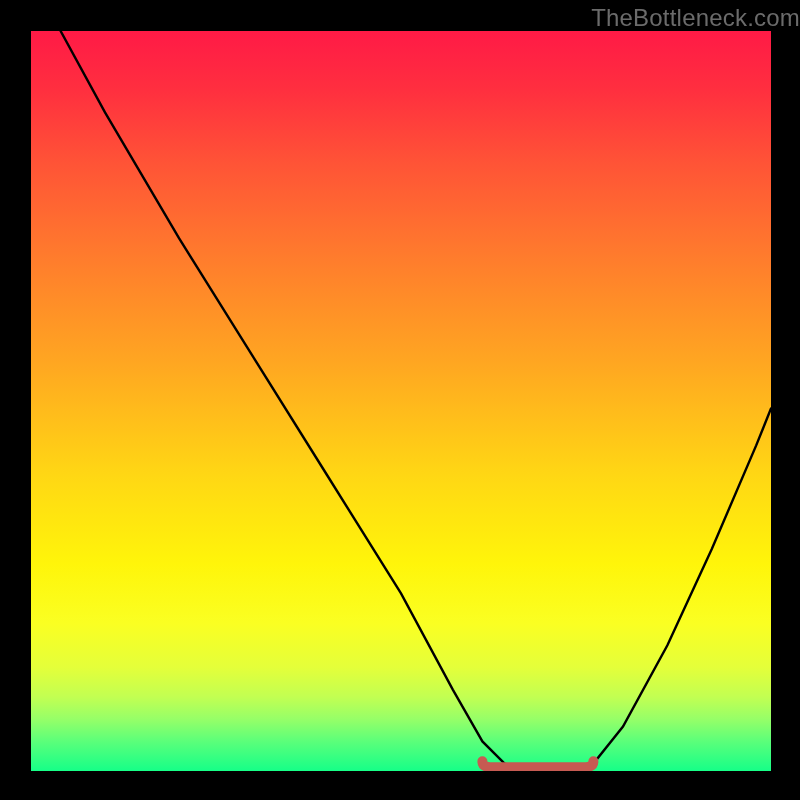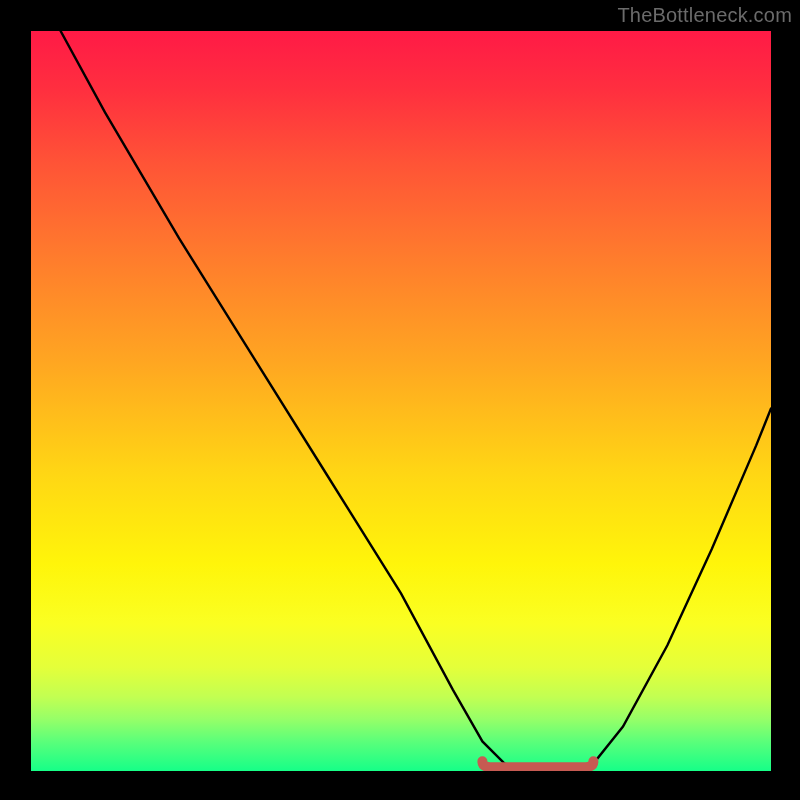--- a/index.html
+++ b/index.html
@@ -33,23 +33,23 @@
     );
   }
   .curve-svg {
     position: absolute;
     left: 0; top: 0;
     width: 740px; height: 740px;
   }
   .watermark {
     position: absolute;
     top: 4px;
-    right: 8px;
+    right: 0;
     font-family: Arial, Helvetica, sans-serif;
-    font-size: 20px;
+    font-size: 24px;
     color: #6b6b6b;
     letter-spacing: 0.2px;
   }
 </style>
 </head>
 <body>
 
 <div class="canvas">
   <div class="plot-area">
     <svg class="curve-svg" viewBox="0 0 740 740" preserveAspectRatio="none">

